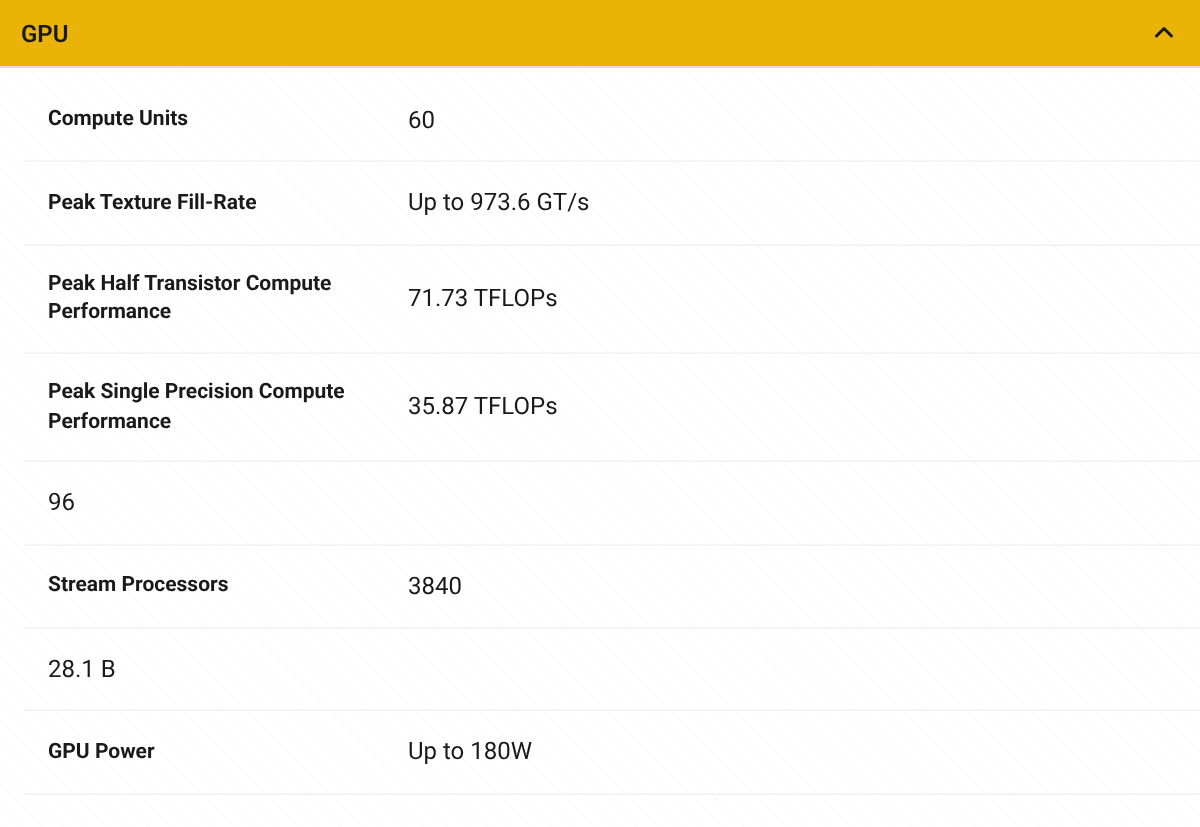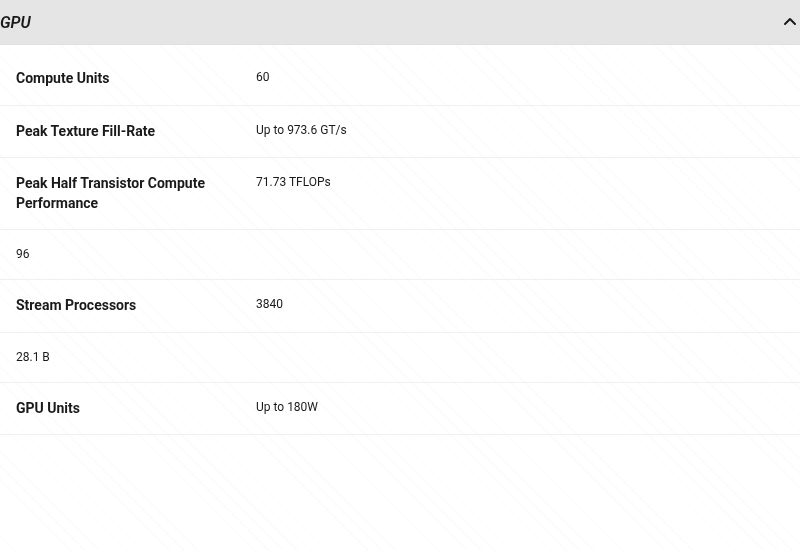--- a/index.html
+++ b/index.html
@@ -13,24 +13,23 @@
       background-color: #ffffff;
       color: #1a1a1a;
       width: 800px;
       min-height: 551px;
     }
 
     .header {
       display: flex;
       justify-content: space-between;
       align-items: center;
-      padding: 12px 0;
+      padding: 12px 14px;
       border-bottom: 1px solid #e0e0e0;
-      background: #e5e5e5;
-      font-style: italic;
+      background: #eab308;
     }
 
     .header-title {
       font-size: 16px;
       font-weight: 600;
       color: #1a1a1a;
     }
 
     .chevron-icon {
       width: 20px;
@@ -40,36 +39,37 @@
       justify-content: center;
       cursor: pointer;
     }
 
     .content {
       padding: 8px 0;
     }
 
     .spec-row {
       display: flex;
-      align-items: flex-start;
+      align-items: center;
       padding: 16px 16px;
       border-bottom: 1px solid #f0f0f0;
+      margin-left: 16px;
     }
 
     .spec-label {
       font-size: 14px;
       font-weight: 700;
       color: #1a1a1a;
       min-width: 240px;
       max-width: 240px;
       line-height: 1.4;
     }
 
     .spec-value {
-      font-size: 12px;
+      font-size: 16px;
       font-weight: 400;
       color: #1a1a1a;
       line-height: 1.4;
     }
 
     .info-icon {
       display: inline-flex;
       align-items: center;
       justify-content: center;
       width: 16px;
@@ -123,26 +123,30 @@
     </div>
     <div class="spec-row">
       <div class="spec-label">Peak Texture Fill-Rate</div>
       <div class="spec-value">Up to 973.6 GT/s</div>
     </div>
     <div class="spec-row">
       <div class="spec-label">Peak Half Transistor Compute Performance</div>
       <div class="spec-value">71.73 TFLOPs</div>
     </div>
     <div class="spec-row">
+      <div class="spec-label">Peak Single Precision Compute Performance</div>
+      <div class="spec-value">35.87 TFLOPs</div>
+    </div>
+    <div class="spec-row">
       <div class="spec-value">96</div>
     </div>
     <div class="spec-row">
       <div class="spec-label">Stream Processors</div>
       <div class="spec-value">3840</div>
     </div>
     <div class="spec-row">
       <div class="spec-value">28.1 B</div>
     </div>
     <div class="spec-row">
-      <div class="spec-label">GPU Units</div>
+      <div class="spec-label">GPU Power</div>
       <div class="spec-value">Up to 180W</div>
     </div>
   </div>
 
 </body></html>

